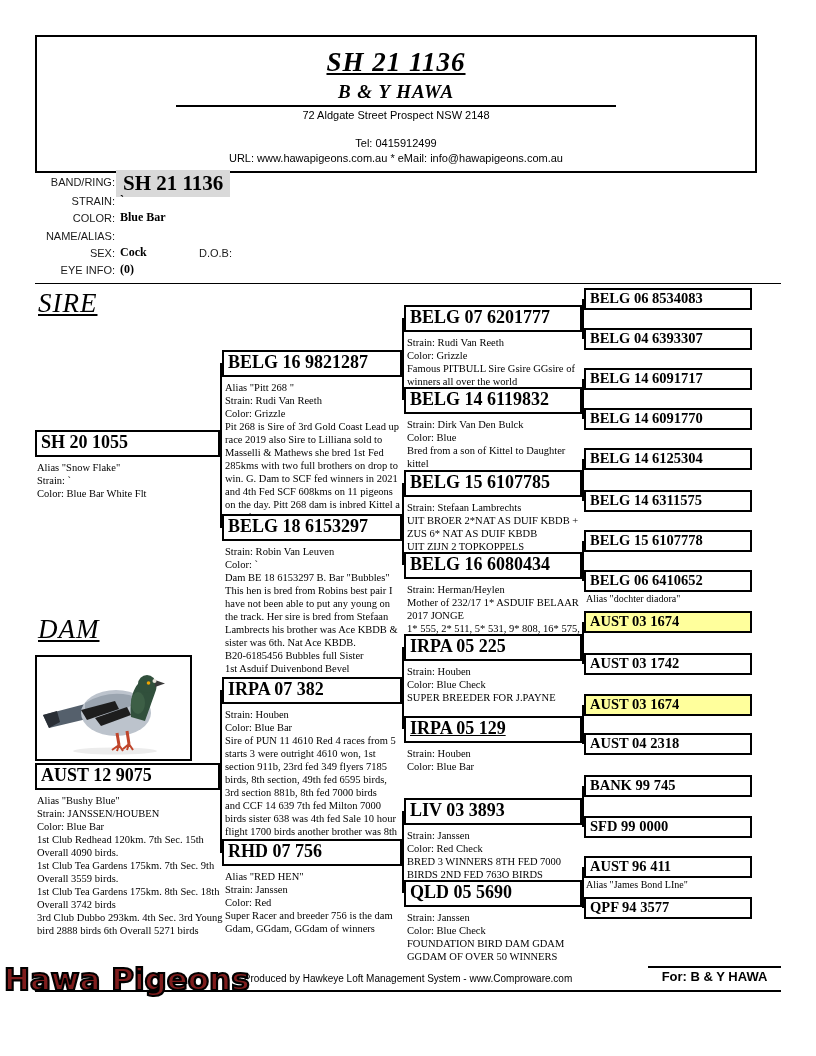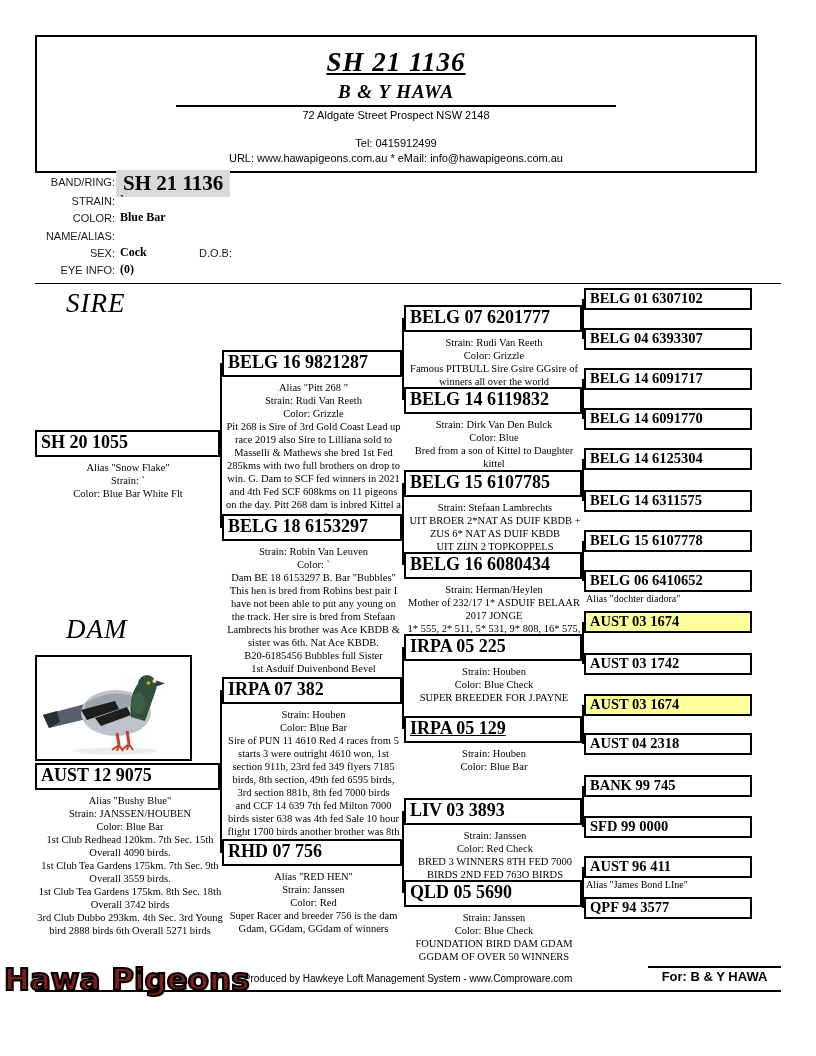--- a/index.html
+++ b/index.html
@@ -20,30 +20,30 @@
            font:11px "Liberation Sans",sans-serif;}
   
   .flabel{position:absolute;left:35px;width:80px;text-align:right;
           font:11px "Liberation Sans",sans-serif;color:#1a1a1a;white-space:nowrap;}
   .fval{position:absolute;left:120px;font:bold 12px "Liberation Serif",serif;white-space:nowrap;}
   .band-value{position:absolute;left:116px;top:170px;font:bold 21px "Liberation Serif",serif;
               background:var(--band_bg,#d9d9d9);padding:1px 7px;}
   .sep-line{position:absolute;left:35px;top:283px;width:746px;height:1px;background:#000;}
   
   .gen-head{position:absolute;font:italic 27px "Liberation Serif",serif;
-            letter-spacing:1px;margin-left:28px;}
+            text-decoration:underline;letter-spacing:1px;}
   
   .tbox{position:absolute;box-sizing:border-box;border:2px solid #000;background:#fff;
         height:27px;line-height:23px;padding-left:4px;white-space:nowrap;overflow:hidden;
         font:bold 18px "Liberation Serif",serif;}
   .tbox5{position:absolute;box-sizing:border-box;border:2px solid #000;background:#fff;
          left:584px;width:168px;height:22px;line-height:18px;padding-left:4px;white-space:nowrap;
          overflow:hidden;font:bold 14.5px "Liberation Serif",serif;}
   .hl{background:var(--highlight,#ffff9c);}
-  .det{position:absolute;font:10.5px "Liberation Serif",serif;line-height:13px;text-align:center;}
+  .det{position:absolute;font:10.5px "Liberation Serif",serif;line-height:13px;}
   .det div{margin:0;}
   .alias5{position:absolute;left:586px;font:10px "Liberation Serif",serif;white-space:nowrap;}
   .vline{position:absolute;width:2px;background:#000;}
   
   .photo-box{position:absolute;left:35px;top:655px;width:157px;height:106px;border:2px solid #000;
              background:#fff;box-sizing:border-box;}
   
   .foot-small-line{position:absolute;left:648px;top:966px;width:133px;height:2px;background:#000;}
   .foot-main-line{position:absolute;left:35px;top:990px;width:746px;height:2px;background:#000;}
   .foot-produced{position:absolute;left:35px;top:973px;width:746px;text-align:center;
@@ -222,21 +222,21 @@
     <div>BRED 3 WINNERS 8TH FED 7000 BIRDS 2ND FED 763O BIRDS FATHER OF 756 SUPER BREEDER</div>
   </div>
 
   <div class="tbox" style="left:404px;top:880px;width:178px;">QLD 05 5690</div>
   <div class="det" style="left:407px;top:911px;width:174px;">
     <div>Strain: Janssen</div>
     <div>Color: Blue Check</div>
     <div>FOUNDATION BIRD DAM GDAM GGDAM OF OVER 50 WINNERS</div>
   </div>
 
-  <div class="tbox5" style="top:288px;">BELG 01 6307102</div>
+  <div class="tbox5" style="top:288px;">BELG 06 8534083</div>
   <div class="tbox5" style="top:328px;">BELG 04 6393307</div>
   <div class="tbox5" style="top:368px;">BELG 14 6091717</div>
   <div class="tbox5" style="top:408px;">BELG 14 6091770</div>
   <div class="tbox5" style="top:448px;">BELG 14 6125304</div>
   <div class="tbox5" style="top:490px;">BELG 14 6311575</div>
   <div class="tbox5" style="top:530px;">BELG 15 6107778</div>
   <div class="tbox5" style="top:570px;">BELG 06 6410652</div>
   <div class="alias5" style="top:593px;">Alias "dochter diadora"</div>
   <div class="tbox5 hl" style="top:611px;">AUST 03 1674</div>
   <div class="tbox5" style="top:653px;">AUST 03 1742</div>

